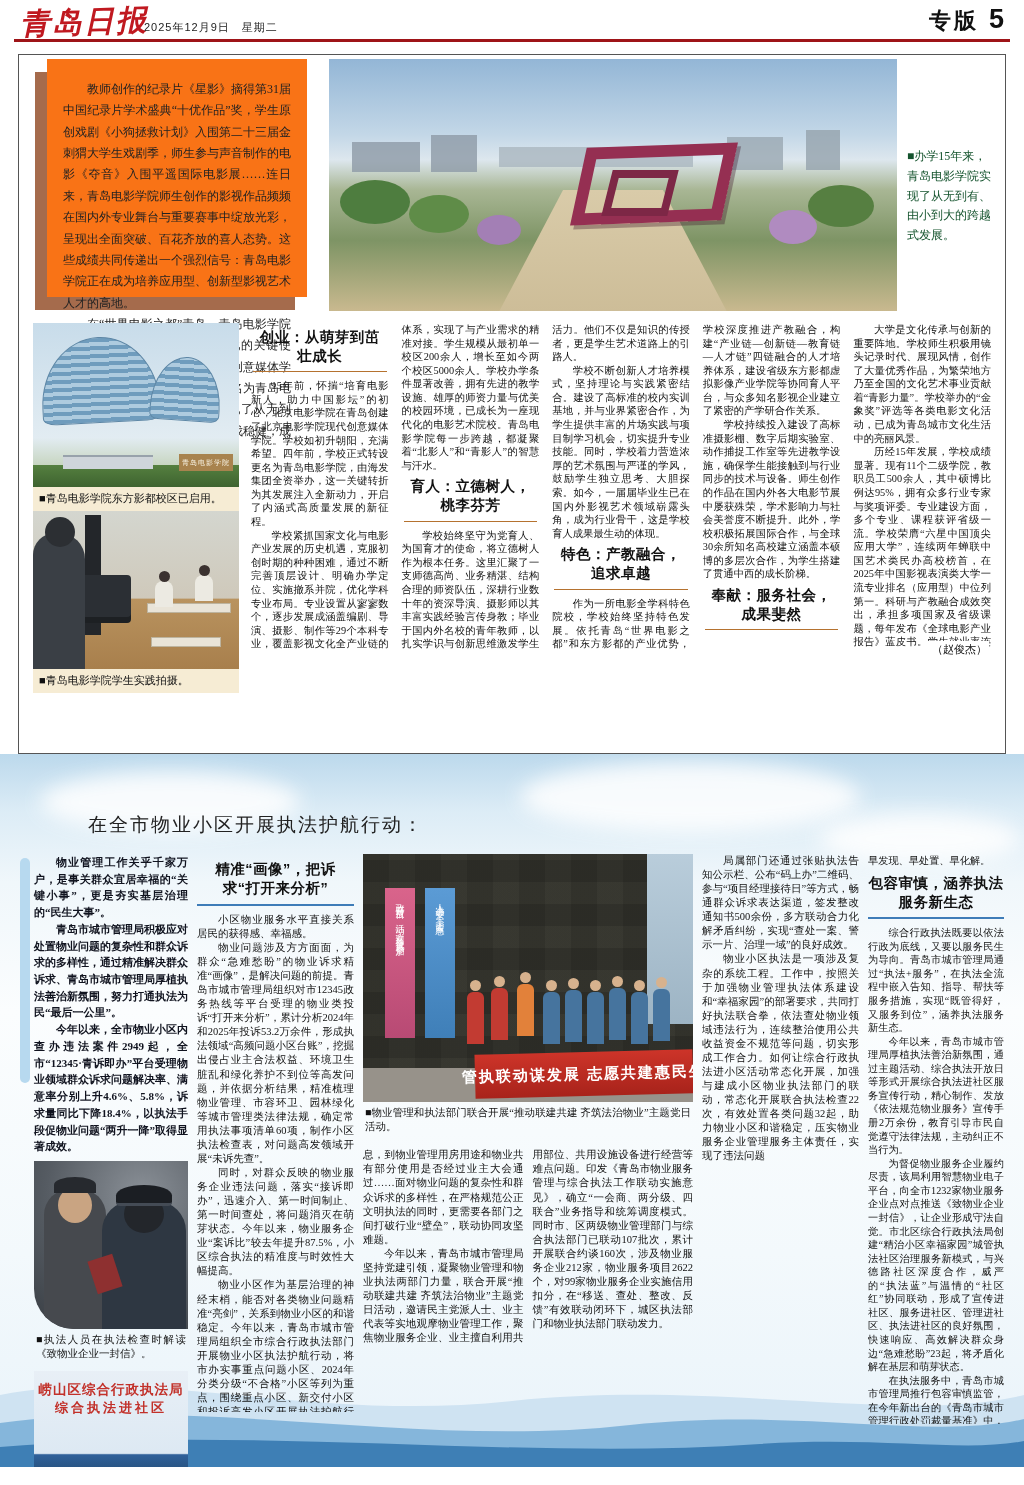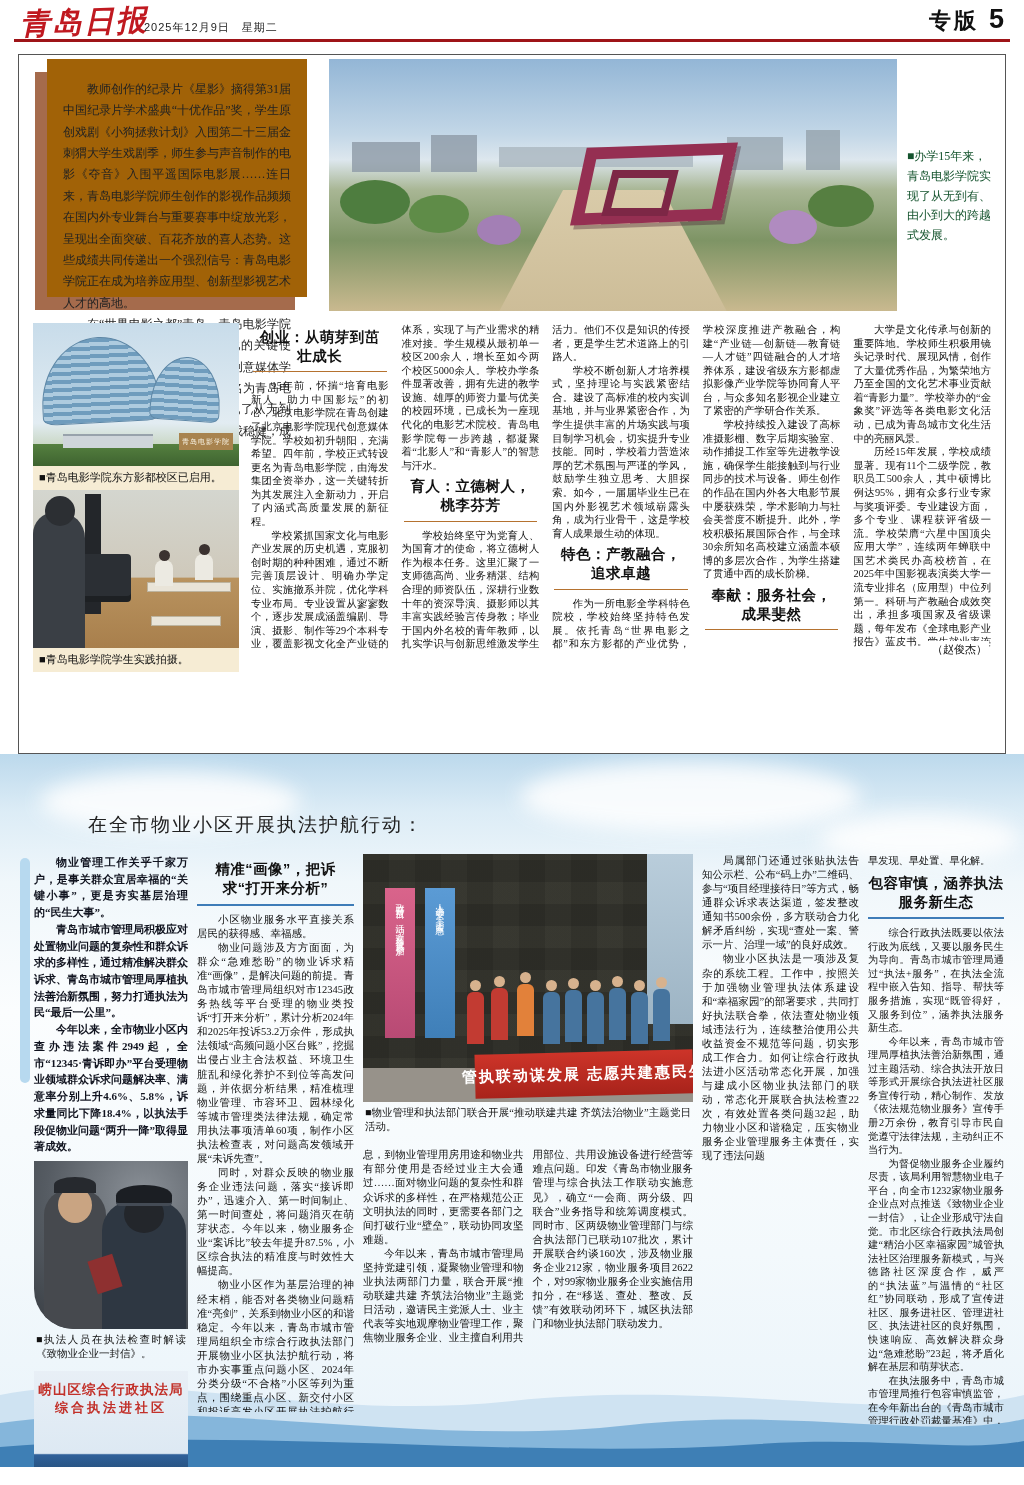--- a/index.html
+++ b/index.html
@@ -13,35 +13,35 @@
   .hdate { position:absolute; left:130px; bottom:4px; font-size:11px; color:#222; font-family:"Liberation Sans",sans-serif; letter-spacing:1px; }
   .pginfo { position:absolute; right:6px; top:4px; font-family:"Liberation Sans",sans-serif; }
   .pginfo .pl { font-size:22px; font-weight:bold; letter-spacing:3px; }
   .pginfo .pn { font-size:27px; font-weight:bold; margin-left:10px; }
 
   
   .a1 { margin:12px 18px 0; border:1px solid #555; height:700px; padding:4px 14px 8px; position:relative; background:#fff; }
   .a1-headline { text-align:center; font-size:44px; font-weight:900; letter-spacing:1px; margin:22px 0 18px; line-height:1.15; }
   .a1-top { display:flex; gap:10px; height:252px; }
   .introwrap { width:286px; position:relative; flex:none; padding:0 12px 14px 14px; }
-  .intro-box { position:relative; background:#a16207; height:100%; box-shadow:-12px 13px 0 #a56b4c; padding:20px 16px 20px; font-size:12px; line-height:1.78; color:#222; }
+  .intro-box { position:relative; background:#f97316; height:100%; box-shadow:-12px 13px 0 #a56b4c; padding:20px 16px 20px; font-size:12px; line-height:1.78; color:#222; }
   .intro-box p { text-indent:2em; text-align:justify; font-weight:500; }
   .main-photo { flex:1; position:relative; overflow:hidden; background:linear-gradient(to bottom,#93b6d6 0%,#c3d7e7 30%,#dde7ee 40%,#a8b694 52%,#7e9465 72%,#c9b98f 100%); }
   .mp-bld { position:absolute; background:#8d9aa6; opacity:.8; }
   .mp-tree { position:absolute; border-radius:50%; }
   .mp-plaza { position:absolute; left:30%; right:30%; top:52%; bottom:0; background:linear-gradient(#d9cba9,#cdbd98); clip-path:polygon(28% 0,72% 0,100% 100%,0 100%); }
   .mp-frame { position:absolute; left:44%; top:34%; width:150px; height:78px; border:12px solid #952f52; transform:skewX(-14deg) rotate(-2deg); box-shadow:4px 4px 0 rgba(60,20,40,.35); }
   .mp-frame2 { position:absolute; left:49%; top:44%; width:66px; height:46px; border:8px solid #7d2746; transform:skewX(-14deg); }
   .main-cap { width:84px; flex:none; font-size:12px; line-height:1.65; padding-top:88px; color:#14532d; }
   .a1-bottom { display:flex; gap:12px; margin-top:12px; height:334px; }
   .a1-photos { width:206px; flex:none; }
   .ph { position:relative; overflow:hidden; }
   .cap1 { background:#f6ecd4; font-size:11px; line-height:1.3; padding:4px 6px 3px; height:24px; overflow:hidden; }
   
-  .ph-campus { height:143px; background:linear-gradient(#c8dcea,#e2ecf2 70%,#b3c49a); }
+  .ph-campus { height:164px; background:linear-gradient(#c8dcea,#e2ecf2 70%,#b3c49a); }
   .tower { position:absolute; background:repeating-linear-gradient(0deg,#6f9cbd 0 4px,#aecbdf 4px 8px); border:1px solid #5e87a6; }
   .t1 { left:8px; top:14px; width:118px; height:86px; border-radius:50% 50% 12% 12% / 80% 80% 8% 8%; transform:rotate(-3deg); }
   .t2 { right:18px; top:34px; width:70px; height:64px; border-radius:50% 50% 12% 12% / 80% 80% 10% 10%; transform:rotate(4deg); }
   .hedge { position:absolute; bottom:0; left:0; right:0; height:22px; background:linear-gradient(#55803f,#3e6330); }
   .gate { position:absolute; bottom:18px; left:30px; width:90px; height:14px; background:#cfd5da; border-top:2px solid #98a2ab; }
   .signboard { position:absolute; right:6px; bottom:16px; background:#a8834e; color:#f7f2e2; font-size:7px; line-height:1; padding:6px 3px 4px; letter-spacing:1px; }
   
   .ph-film { height:158px; background:linear-gradient(#d4d6cf 0%,#cfc9bb 55%,#b9935f 56%,#a87f4c 100%); }
   .rig { position:absolute; left:52px; top:4px; width:16px; height:120px; background:#23262a; }
   .cam { position:absolute; left:40px; top:64px; width:58px; height:42px; background:#2b2f34; border-radius:4px; box-shadow:0 6px 0 #1d2023; }

